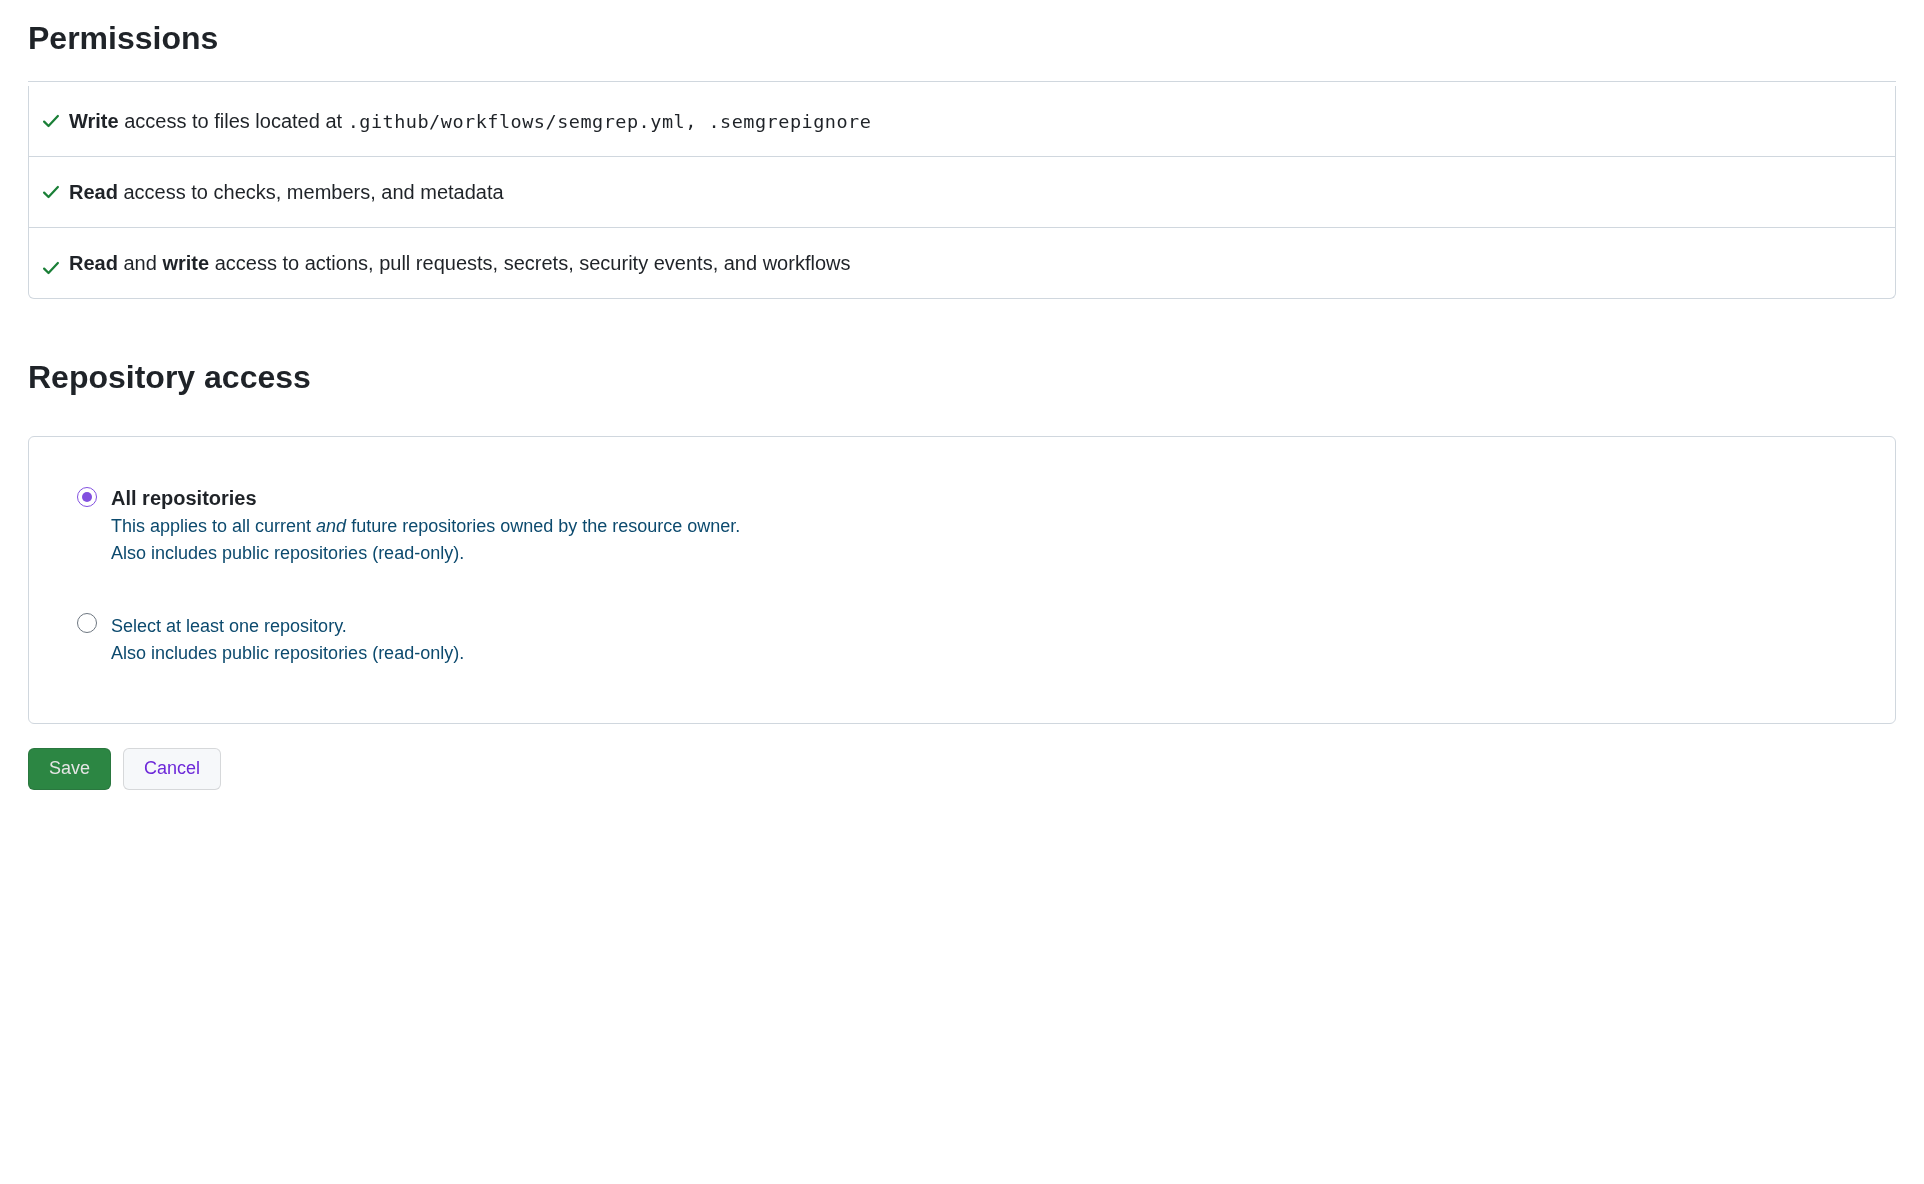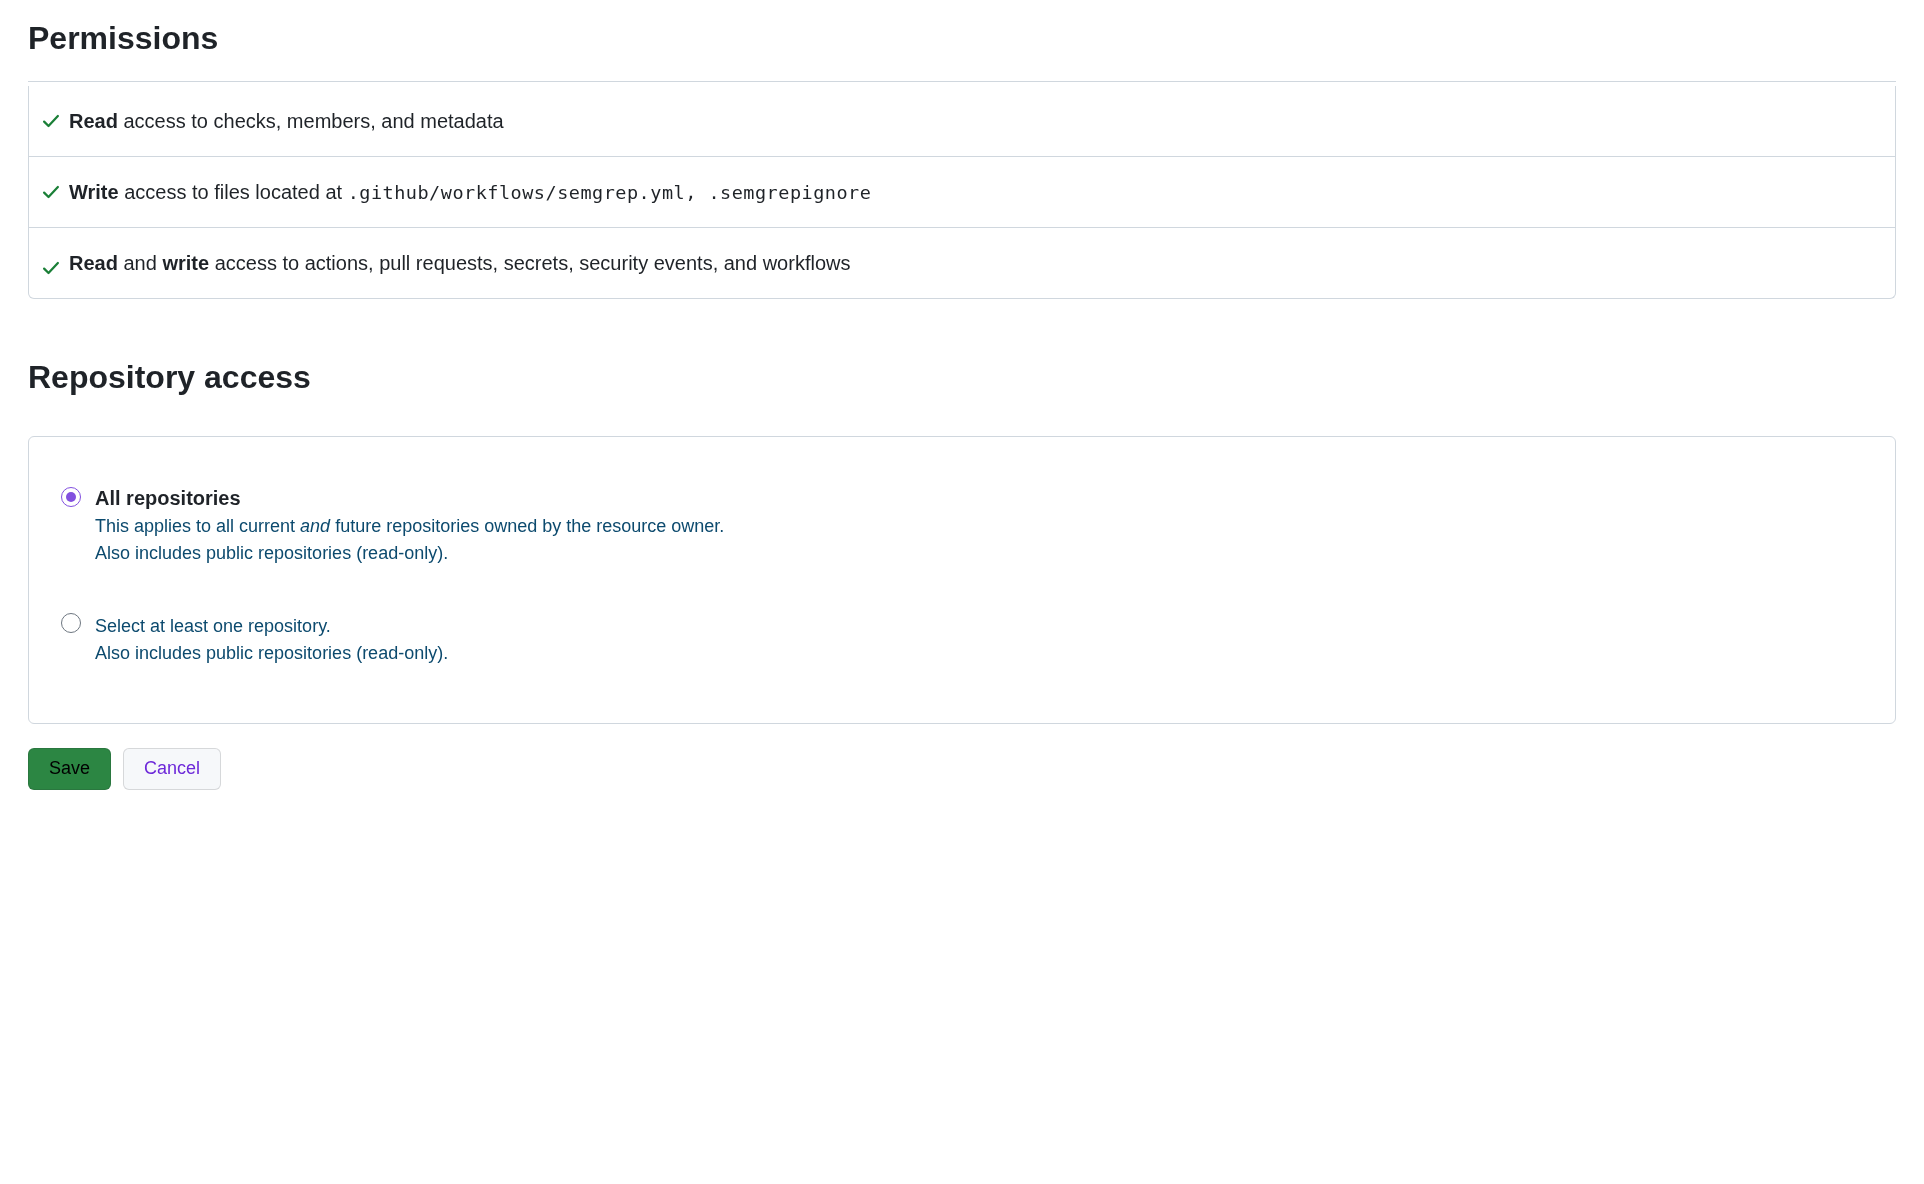--- a/index.html
+++ b/index.html
@@ -45,21 +45,21 @@
   .perm-text { flex: 1; }
   .perm-text .bold { font-weight: 600; }
   .perm-text code {
     font-family: ui-monospace, SFMono-Regular, "SF Mono", Menlo, Consolas, monospace;
     font-size: 18.5px;
     letter-spacing: 0.5px;
   }
   .repo-box {
     border: 1px solid #d0d7de;
     border-radius: 6px;
-    padding: 48px 32px 56px 32px;
+    padding: 48px 32px 56px 48px;
     margin-top: 16px;
   }
   .radio-row {
     display: flex;
     align-items: flex-start;
     gap: 14px;
     margin-bottom: 44px;
   }
   .radio-row:last-child { margin-bottom: 0; }
   .radio-btn {
@@ -107,53 +107,53 @@
     font-size: 18px;
     font-weight: 500;
     padding: 9px 20px;
     border-radius: 6px;
     border: 1px solid rgba(31,35,40,0.15);
     cursor: pointer;
     line-height: 1.2;
   }
   .btn-primary {
     background: #2c8643;
-    color: #000000;
+    color: #e5e5e5;
     border-color: rgba(31,35,40,0.15);
   }
   .btn-secondary {
     background: #f6f8fa;
     color: #6d28d9;
   }
 </style>
 </head>
 <body>
 
 <h2 class="section-heading">Permissions</h2>
 <div class="perm-list">
 
   <div class="perm-row">
     <span class="check-wrap">
       <svg class="check-svg" viewBox="0 0 16 16" fill="none" stroke="#1a7f37" stroke-width="1.8" stroke-linecap="round" stroke-linejoin="round">
           <path d="M2.5 8.5 L6 12 L13.5 4"></path>
         </svg>
     </span>
     <span class="perm-text">
-      <span class="bold">Read</span><span> access to checks, members, and metadata</span>
+      <span class="bold">Write</span><span> access to files located at </span><code>.github/workflows/semgrep.yml, .semgrepignore</code>
     </span>
   </div>
 
   <div class="perm-row">
     <span class="check-wrap">
       <svg class="check-svg" viewBox="0 0 16 16" fill="none" stroke="#1a7f37" stroke-width="1.8" stroke-linecap="round" stroke-linejoin="round">
           <path d="M2.5 8.5 L6 12 L13.5 4"></path>
         </svg>
     </span>
     <span class="perm-text">
-      <span class="bold">Write</span><span> access to files located at </span><code>.github/workflows/semgrep.yml, .semgrepignore</code>
+      <span class="bold">Read</span><span> access to checks, members, and metadata</span>
     </span>
   </div>
 
   <div class="perm-row">
     <span class="check-wrap">
       <svg class="check-svg" viewBox="0 0 16 16" fill="none" stroke="#1a7f37" stroke-width="1.8" stroke-linecap="round" stroke-linejoin="round">
           <path d="M2.5 8.5 L6 12 L13.5 4"></path>
         </svg>
     </span>
     <span class="perm-text">

